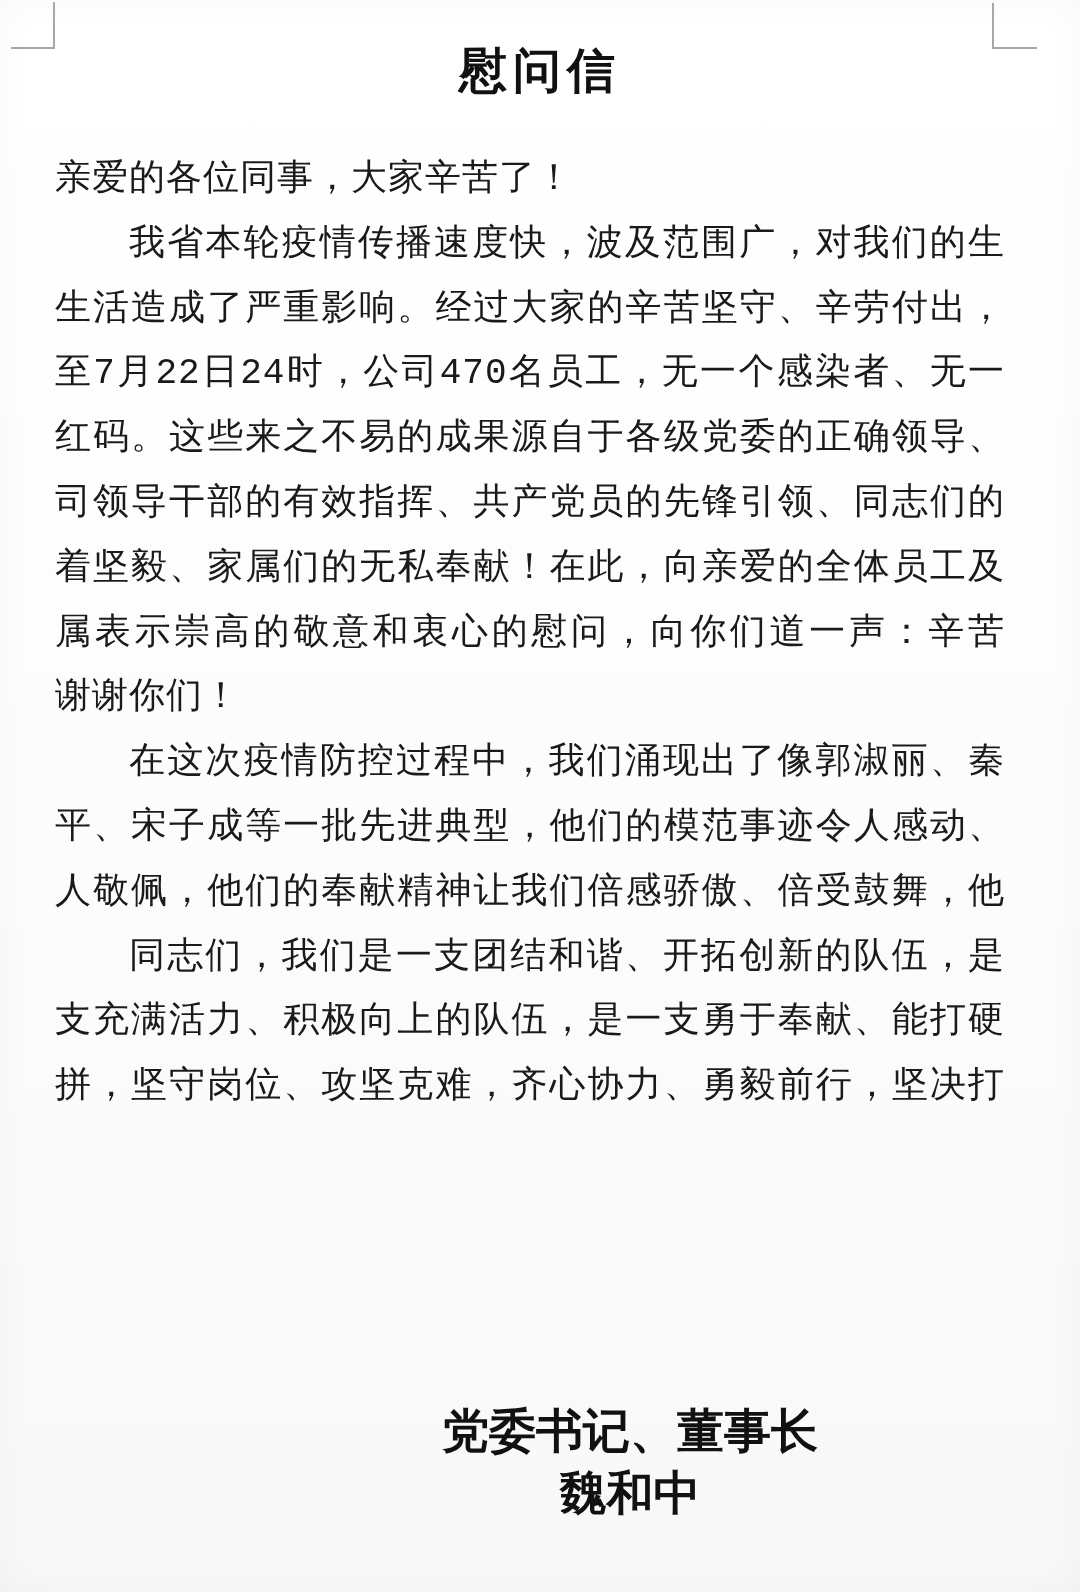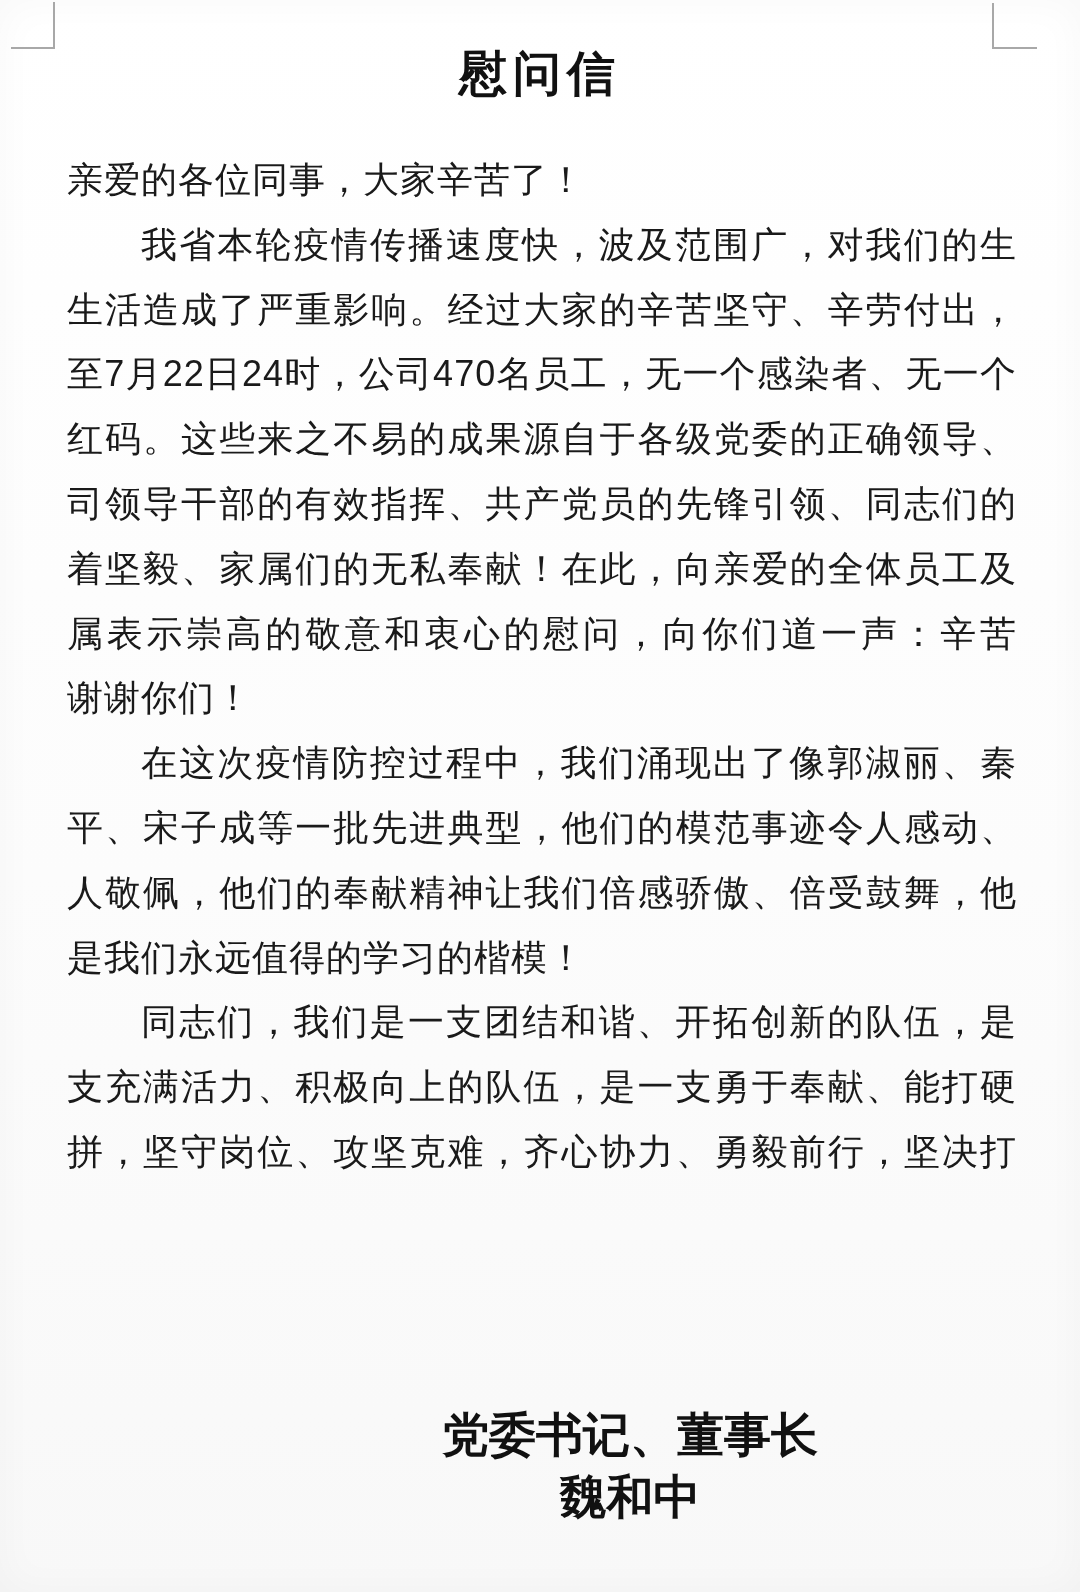--- a/index.html
+++ b/index.html
@@ -5,21 +5,21 @@
   html, body { margin: 0; padding: 0; }
   body { background: #ffffff; }
 
   .page {
     position: relative;
     width: 1080px;
     height: 1592px;
     overflow: hidden;
     background: linear-gradient(180deg, #ffffff 0%, #fcfcfc 55%, #f8f8f8 100%);
     color: #1a1a1a;
-    font-family: Liberation Sans, sans-serif;
+    font-family: Liberation Mono, monospace;
     box-shadow: inset 0 0 40px rgba(0,0,0,0.03);
   }
 
   
   .crop-tl {
     position: absolute;
     left: 11px; top: 2px;
     width: 42px; height: 45px;
     border-right: 2px solid #a8a8a8;
     border-bottom: 2px solid #a8a8a8;
@@ -39,21 +39,21 @@
     font-size: 48px;
     line-height: 60px;
     font-weight: 700;
     letter-spacing: 6px;
     color: #111111;
   }
 
   .body-text {
     position: absolute;
     top: 148px;
-    left: 67px;
+    left: 55px;
     width: 950px;
   }
   .line {
     font-size: 36px;
     height: 64.8px;
     line-height: 64.8px;
     overflow: hidden;
     text-align: left;
     letter-spacing: 1px;
   }
@@ -94,21 +94,20 @@
     <div class="line fill">生活造成了严重影响。经过大家的辛苦坚守、辛劳付出，截</div>
     <div class="line fill">至7月22日24时，公司470名员工，无一个感染者、无一个</div>
     <div class="line fill">红码。这些来之不易的成果源自于各级党委的正确领导、公</div>
     <div class="line fill">司领导干部的有效指挥、共产党员的先锋引领、同志们的执</div>
     <div class="line fill">着坚毅、家属们的无私奉献！在此，向亲爱的全体员工及家</div>
     <div class="line fill">属表示崇高的敬意和衷心的慰问，向你们道一声：辛苦了！</div>
     <div class="line">谢谢你们！</div>
     <div class="line indent fill">在这次疫情防控过程中，我们涌现出了像郭淑丽、秦高</div>
     <div class="line fill">平、宋子成等一批先进典型，他们的模范事迹令人感动、让</div>
     <div class="line fill">人敬佩，他们的奉献精神让我们倍感骄傲、倍受鼓舞，他们</div>
-    <div class="line">是我们永远值得的学习的楷模！</div>
     <div class="line indent fill">同志们，我们是一支团结和谐、开拓创新的队伍，是一</div>
     <div class="line fill">支充满活力、积极向上的队伍，是一支勇于奉献、能打硬仗</div>
     <div class="line fill">拼，坚守岗位、攻坚克难，齐心协力、勇毅前行，坚决打赢</div>
   </div>
 
   <div class="signature">
     <div class="sig-line sig-bold">党委书记、董事长</div>
     <div class="sig-line sig-bold">魏和中</div>
   </div>
 

